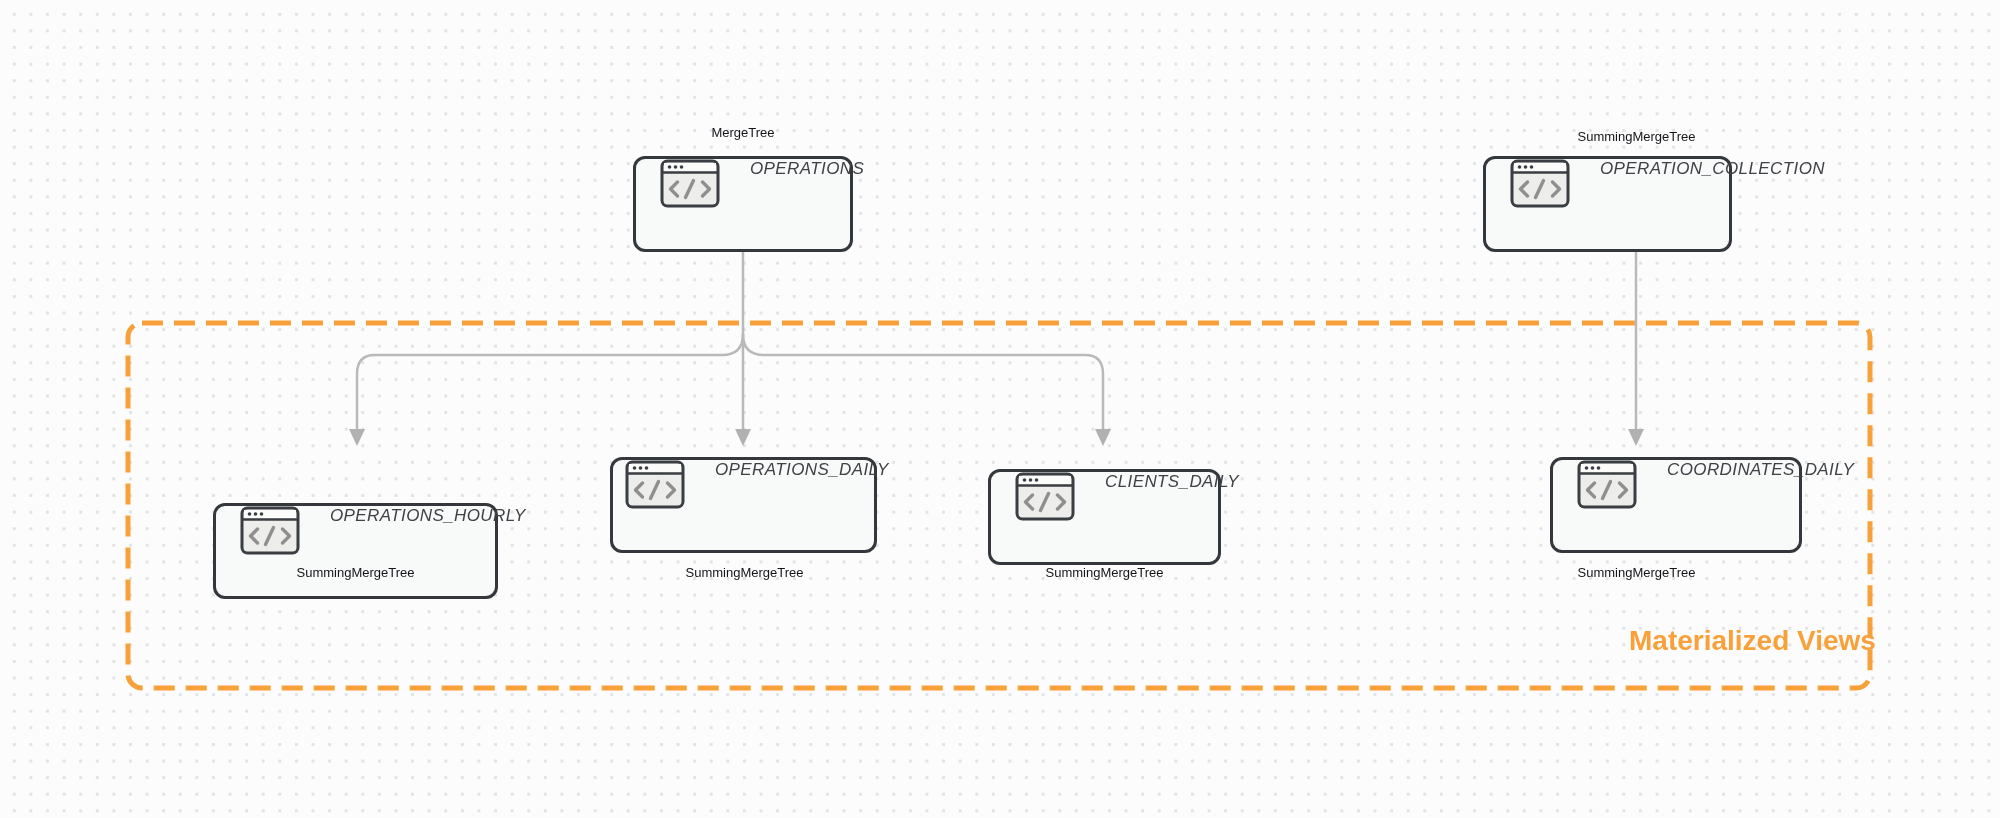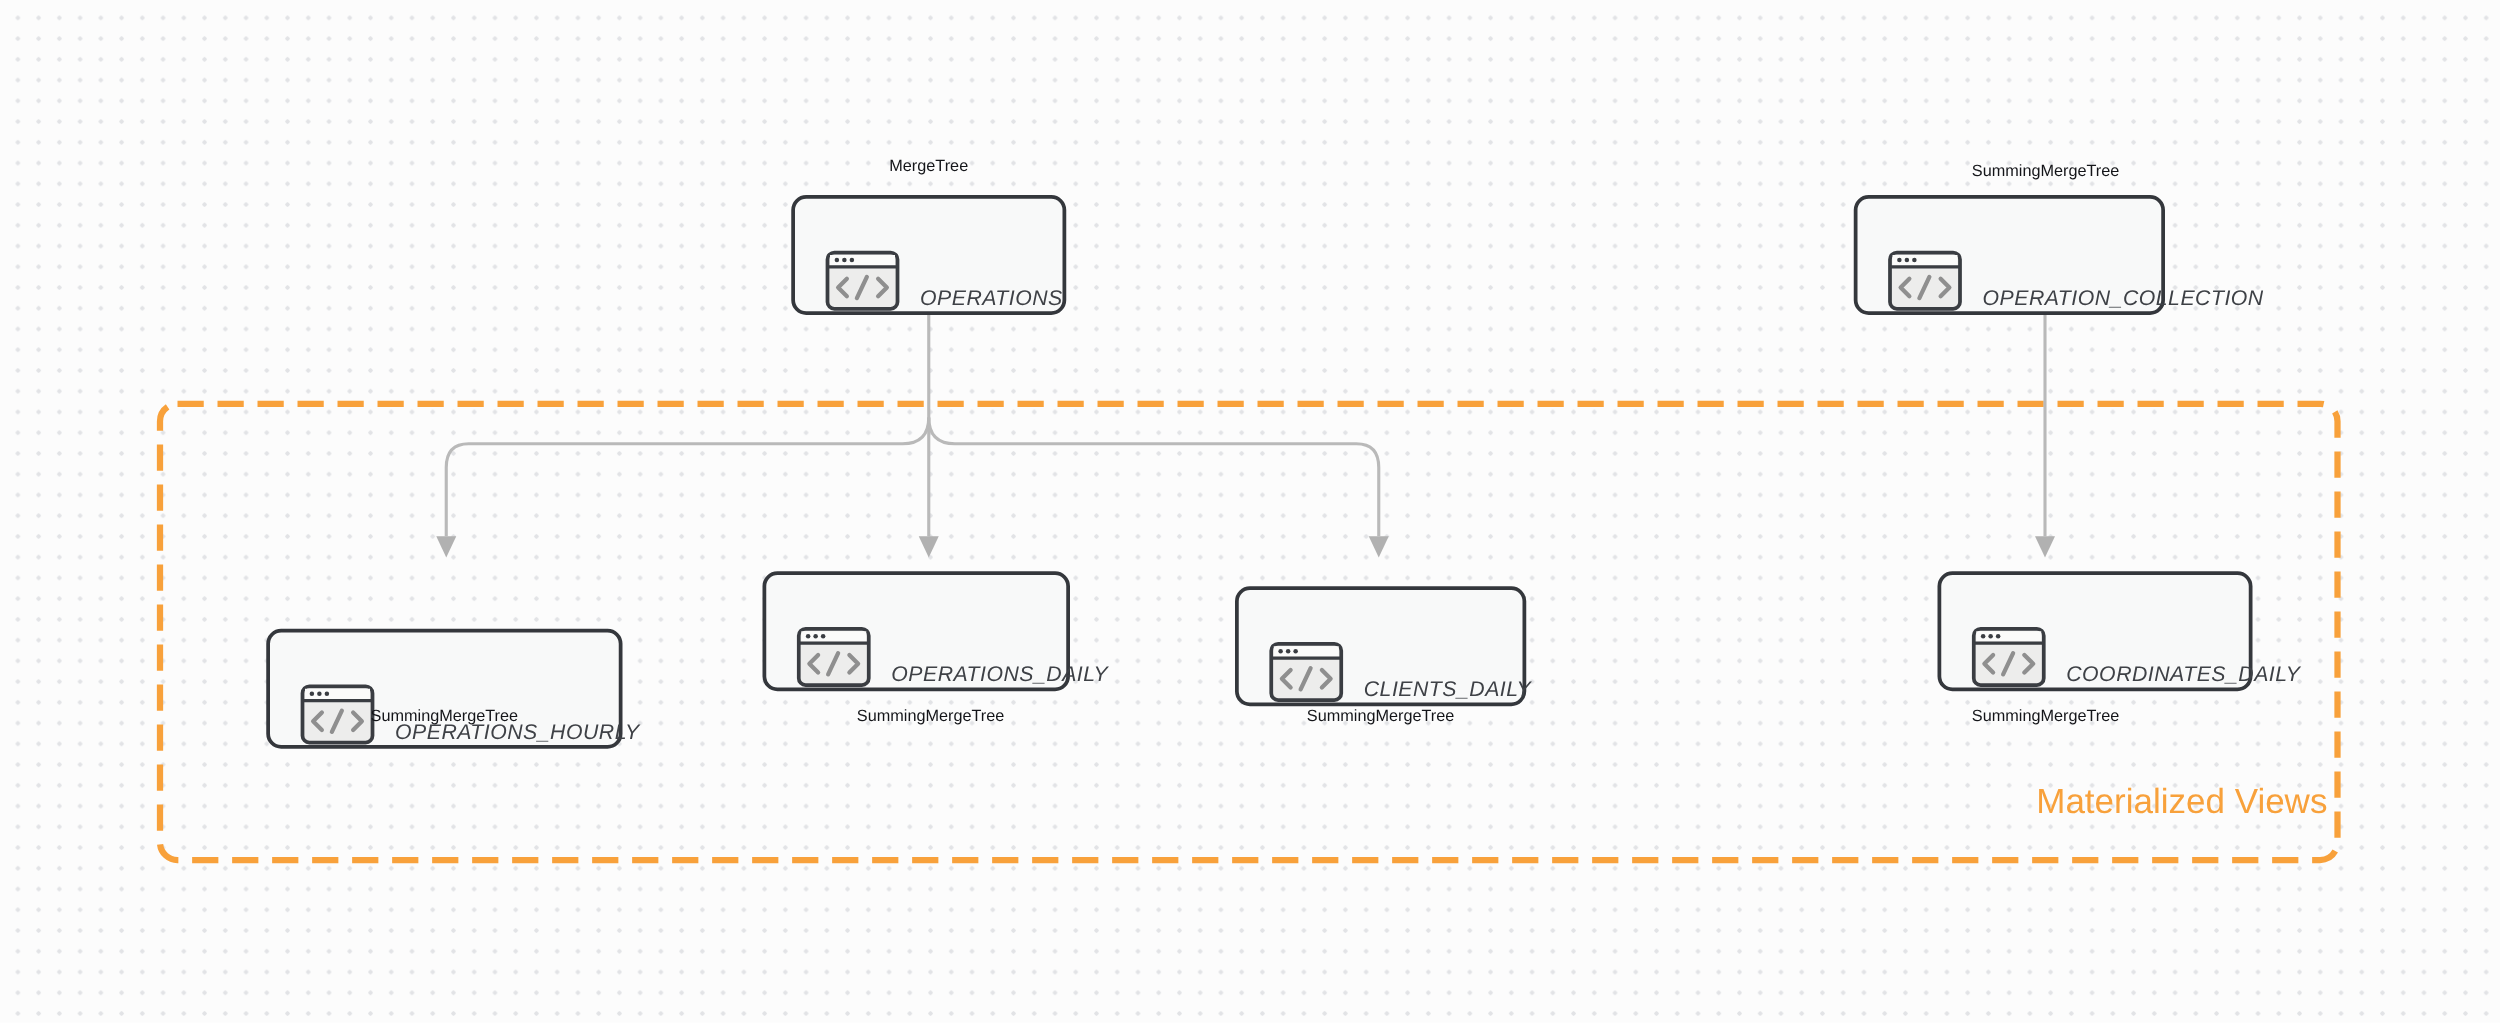--- a/index.html
+++ b/index.html
@@ -20,22 +20,22 @@
     position: absolute;
     left: 0; top: 0;
     width: 2000px; height: 818px;
     pointer-events: none;
   }
 
   .node {
     position: absolute;
     box-sizing: border-box;
     display: flex;
-    align-items: flex-end;
-    gap: 16px;
+    align-items: flex-start;
+    gap: 30px;
     padding: 0 14px 0 24px;
     height: 96px;
     background: #F8F9F9;
     border: 3.5px solid #34373C;
     border-radius: 12px;
   }
 
   .win-icon { flex: 0 0 auto; display: block; width: 60px; height: 49px; }
 
   .node-title {
@@ -56,21 +56,21 @@
     color: #141519;
     white-space: nowrap;
   }
 
   .mv-label {
     position: absolute;
     left: 1629px;
     top: 626px;
     font-size: 28px;
     line-height: 1.1;
-    font-weight: 400;
+    font-weight: 700;
     color: #F8A13B;
     white-space: nowrap;
   }
 </style>
 </head>
 <body>
 
 <div class="canvas">
 
   <svg class="edges-layer" viewBox="0 0 2000 818">
@@ -145,21 +145,21 @@
       <g stroke="#8F8F8F" stroke-width="3.4" fill="none" stroke-linecap="round" stroke-linejoin="round">
         <path d="M17.5 23 L10.5 30 L17.5 37"></path>
           <path d="M25.5 38.5 L33.5 21.5"></path>
           <path d="M42.5 23 L49.5 30 L42.5 37"></path>
       </g>
     </svg>
     <span class="node-title">OPERATIONS_HOURLY</span>
   </div>
   <div class="engine-label" style="left:213px; top:562px; width:285px;">SummingMergeTree</div>
 
-  <div class="node" style="left:610px; top:457px; width:246px;">
+  <div class="node" style="left:610px; top:457px; width:267px;padding-left:12px;">
     <svg class="win-icon" viewBox="0 0 60 49">
       <rect x="2" y="2" width="56" height="45" rx="5.5" fill="#EDEDEC" stroke="#3A3D42" stroke-width="3"></rect>
       <path d="M4 4 H56 V12.2 H4 Z" fill="#FBFBFA"></path>
       <path d="M2.5 13.5 H57.5" stroke="#3A3D42" stroke-width="2.6"></path>
       <circle cx="9.5" cy="8" r="1.8" fill="#3A3D42"></circle>
         <circle cx="15.5" cy="8" r="1.8" fill="#3A3D42"></circle>
         <circle cx="21.5" cy="8" r="1.8" fill="#3A3D42"></circle>
       <g stroke="#8F8F8F" stroke-width="3.4" fill="none" stroke-linecap="round" stroke-linejoin="round">
         <path d="M17.5 23 L10.5 30 L17.5 37"></path>
           <path d="M25.5 38.5 L33.5 21.5"></path>

